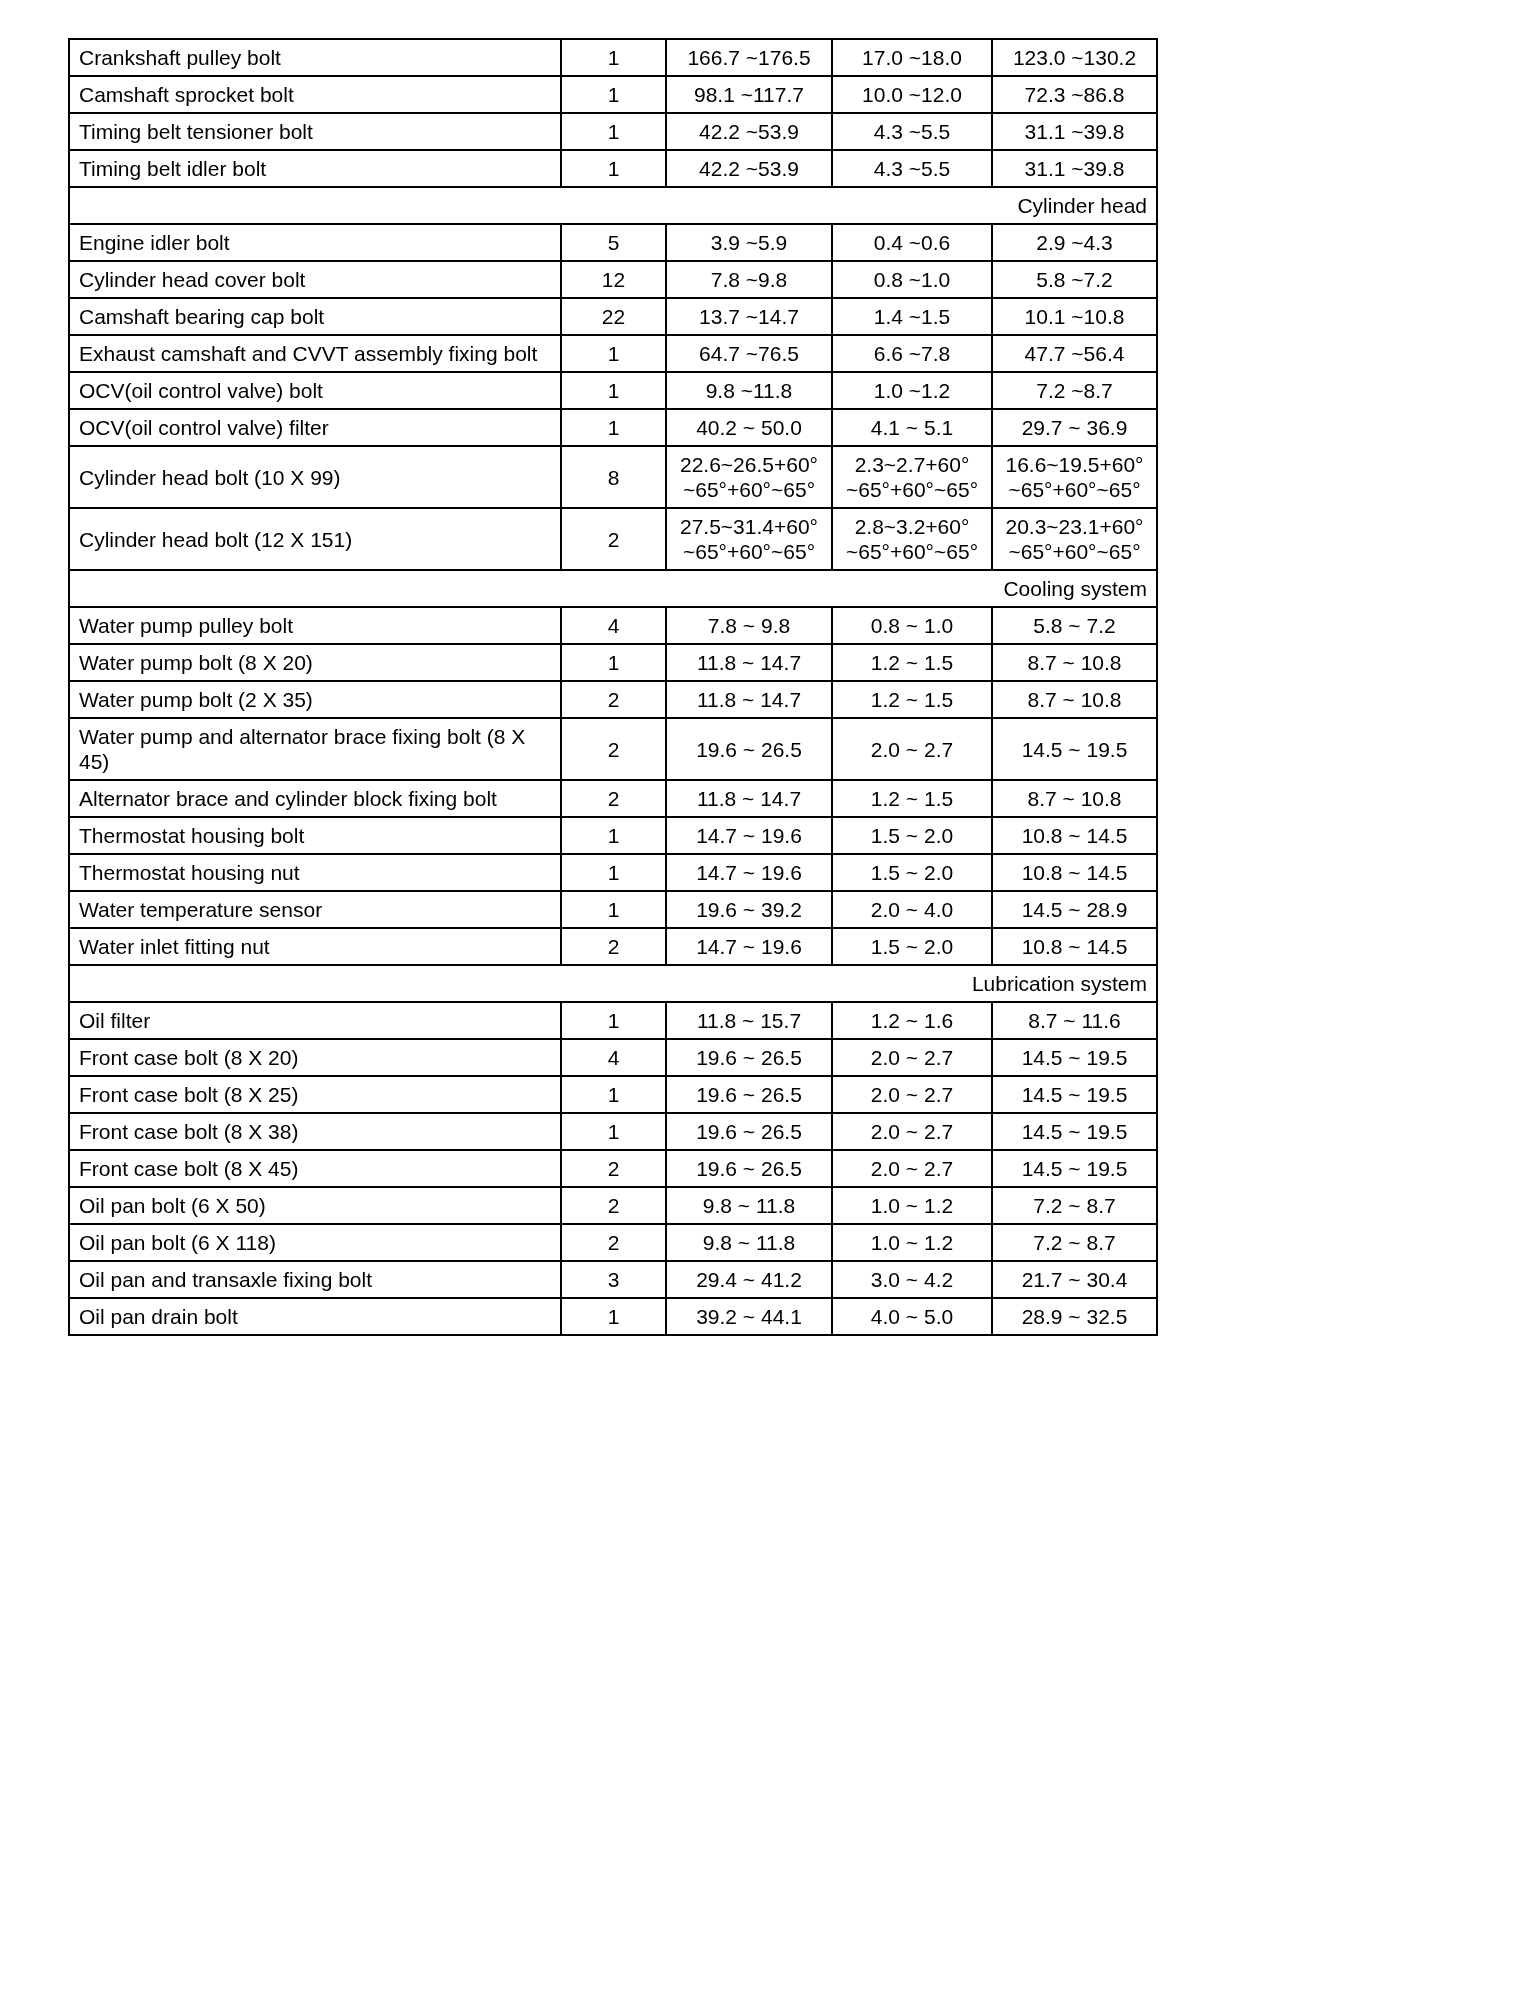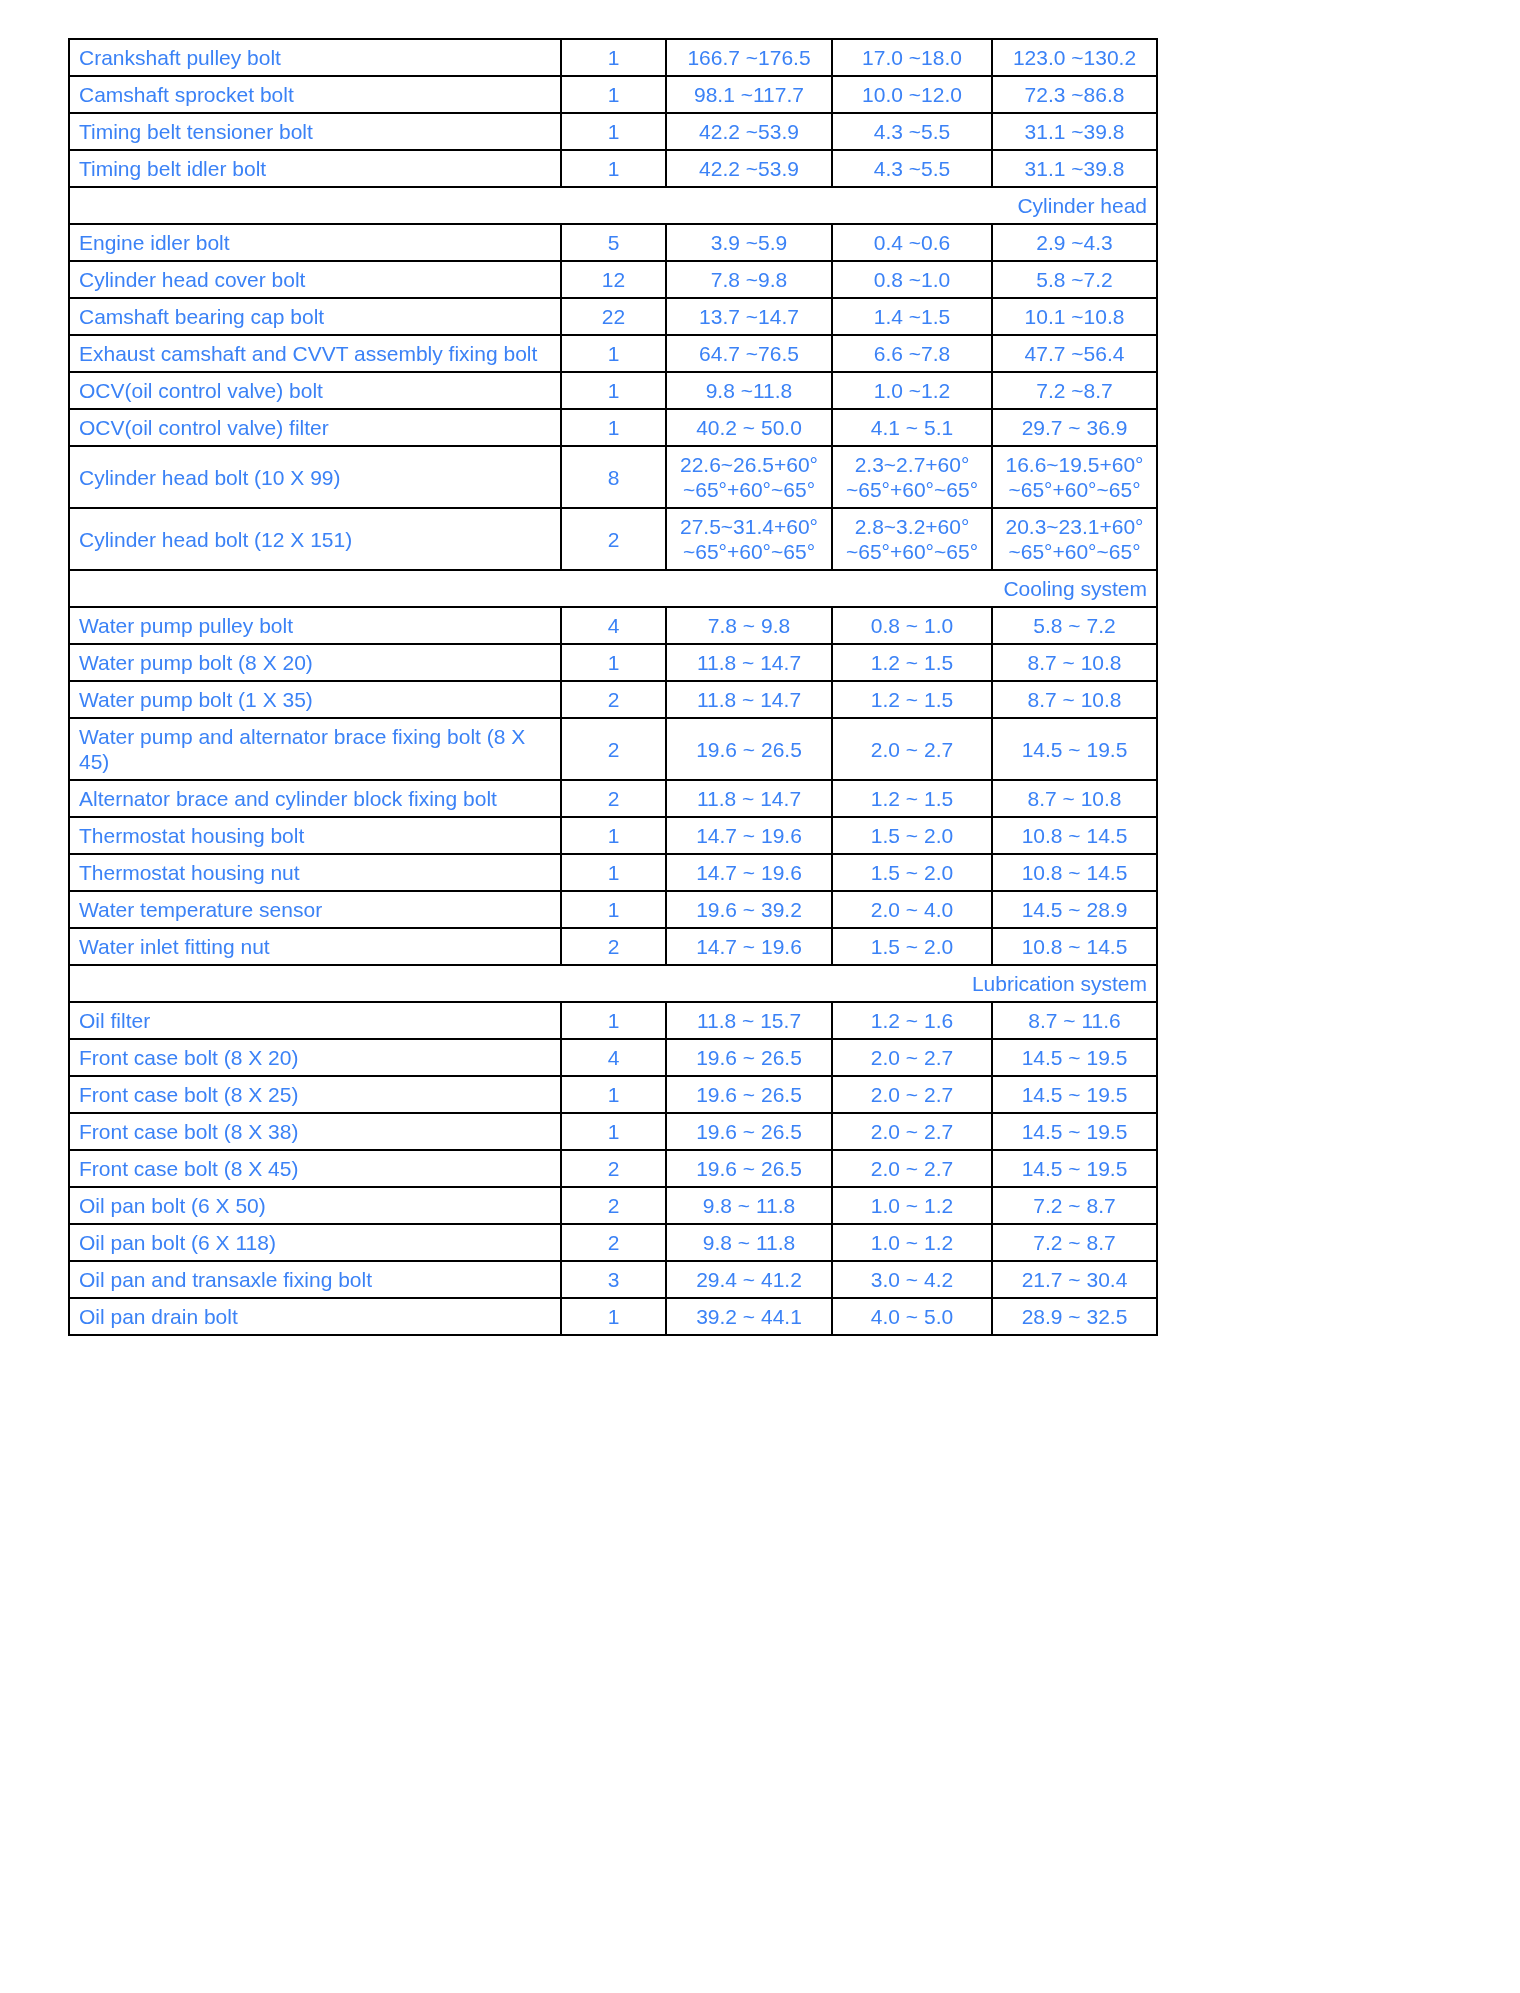--- a/index.html
+++ b/index.html
@@ -6,21 +6,21 @@
   html, body {
     margin: 0;
     padding: 0;
     background: #ffffff;
   }
   .page {
     position: relative;
     width: 1520px;
     height: 1540px;
     background: #ffffff;
-    color: #3b82f6;
+    color: #000000;
     font-family: "Liberation Sans", sans-serif;
     overflow: hidden;
   }
   table.spec-table {
     position: absolute;
     left: 68px;
     top: 38px;
     border-collapse: collapse;
     table-layout: fixed;
     width: 1088px;
@@ -163,21 +163,21 @@
           <td class="cell-num">5.8 ~ 7.2</td>
         </tr>
         <tr>
           <td class="cell-item">Water pump bolt (8 X 20)</td>
           <td class="cell-num">1</td>
           <td class="cell-num">11.8 ~ 14.7</td>
           <td class="cell-num">1.2 ~ 1.5</td>
           <td class="cell-num">8.7 ~ 10.8</td>
         </tr>
         <tr>
-          <td class="cell-item">Water pump bolt (1 X 35)</td>
+          <td class="cell-item">Water pump bolt (2 X 35)</td>
           <td class="cell-num">2</td>
           <td class="cell-num">11.8 ~ 14.7</td>
           <td class="cell-num">1.2 ~ 1.5</td>
           <td class="cell-num">8.7 ~ 10.8</td>
         </tr>
         <tr>
           <td class="cell-item">Water pump and alternator brace fixing bolt (8 X 45)</td>
           <td class="cell-num">2</td>
           <td class="cell-num">19.6 ~ 26.5</td>
           <td class="cell-num">2.0 ~ 2.7</td>

